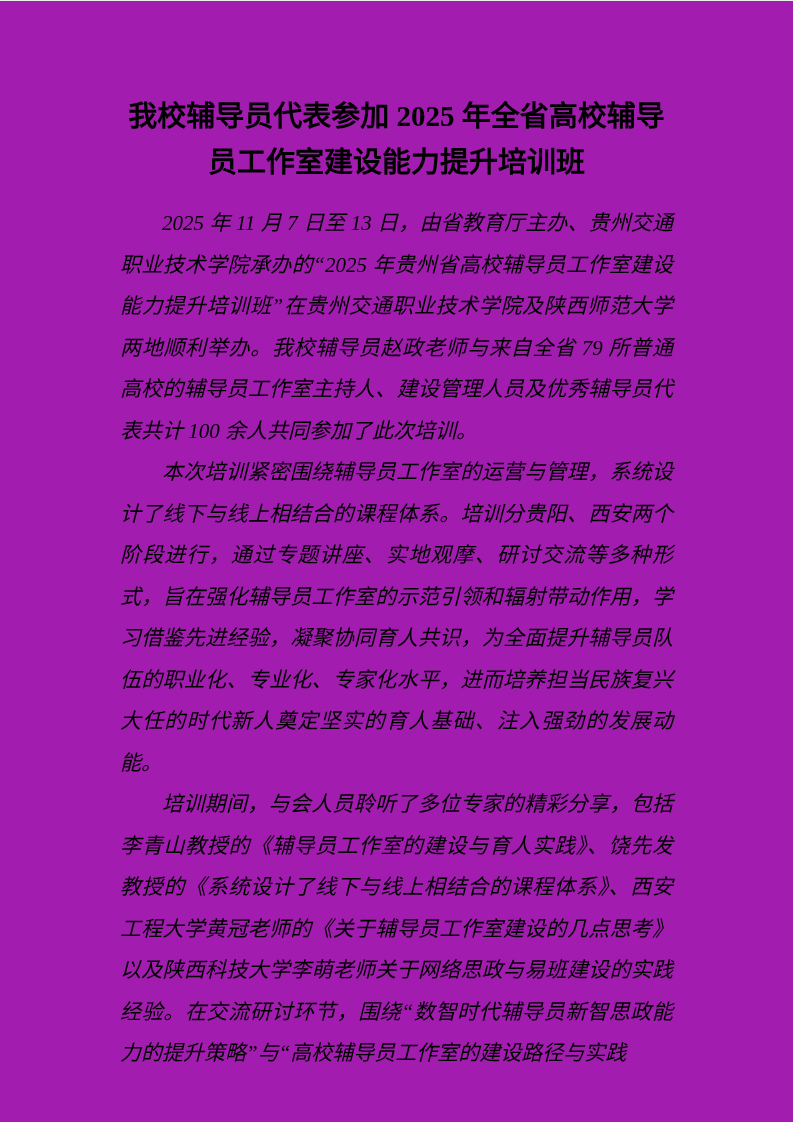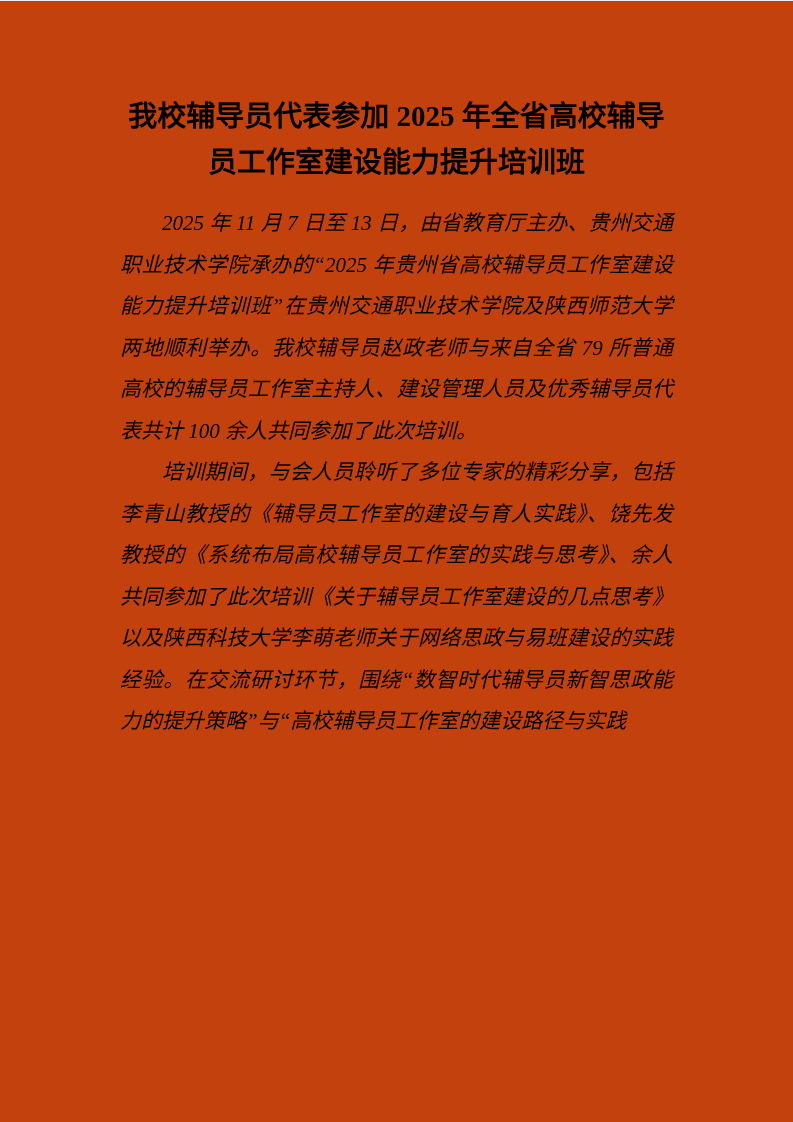--- a/index.html
+++ b/index.html
@@ -5,21 +5,21 @@
   * { margin: 0; padding: 0; box-sizing: border-box; }
   html, body {
     background: #ffffff;
     font-family: "Liberation Serif", "DejaVu Serif", serif;
   }
   .page {
     position: relative;
     width: 793px;
     height: 1122px;
     margin: 0 auto;
-    background: #c2410c;
+    background: #a21caf;
     border-top: 1px solid #ececec;
     overflow: hidden;
     color: #000000;
   }
   .doc {
     position: absolute;
     left: 120px;
     width: 553px;
     top: 92px;
   }
@@ -44,15 +44,16 @@
     font-style: italic;
   }
 </style>
 </head>
 <body>
 
 <div class="page">
   <div class="doc">
     <h1 class="title">我校辅导员代表参加 2025 年全省高校辅导员工作室建设能力提升培训班</h1>
     <p class="para">2025 年 11 月 7 日至 13 日，由省教育厅主办、贵州交通职业技术学院承办的“2025 年贵州省高校辅导员工作室建设能力提升培训班”在贵州交通职业技术学院及陕西师范大学两地顺利举办。我校辅导员赵政老师与来自全省 79 所普通高校的辅导员工作室主持人、建设管理人员及优秀辅导员代表共计 100 余人共同参加了此次培训。</p>
-    <p class="para">培训期间，与会人员聆听了多位专家的精彩分享，包括李青山教授的《辅导员工作室的建设与育人实践》、饶先发教授的《系统布局高校辅导员工作室的实践与思考》、余人共同参加了此次培训《关于辅导员工作室建设的几点思考》以及陕西科技大学李萌老师关于网络思政与易班建设的实践经验。在交流研讨环节，围绕“数智时代辅导员新智思政能力的提升策略”与“高校辅导员工作室的建设路径与实践</p>
+    <p class="para">本次培训紧密围绕辅导员工作室的运营与管理，系统设计了线下与线上相结合的课程体系。培训分贵阳、西安两个阶段进行，通过专题讲座、实地观摩、研讨交流等多种形式，旨在强化辅导员工作室的示范引领和辐射带动作用，学习借鉴先进经验，凝聚协同育人共识，为全面提升辅导员队伍的职业化、专业化、专家化水平，进而培养担当民族复兴大任的时代新人奠定坚实的育人基础、注入强劲的发展动能。</p>
+    <p class="para">培训期间，与会人员聆听了多位专家的精彩分享，包括李青山教授的《辅导员工作室的建设与育人实践》、饶先发教授的《系统设计了线下与线上相结合的课程体系》、西安工程大学黄冠老师的《关于辅导员工作室建设的几点思考》以及陕西科技大学李萌老师关于网络思政与易班建设的实践经验。在交流研讨环节，围绕“数智时代辅导员新智思政能力的提升策略”与“高校辅导员工作室的建设路径与实践</p>
   </div>
 </div>
 
 </body></html>

